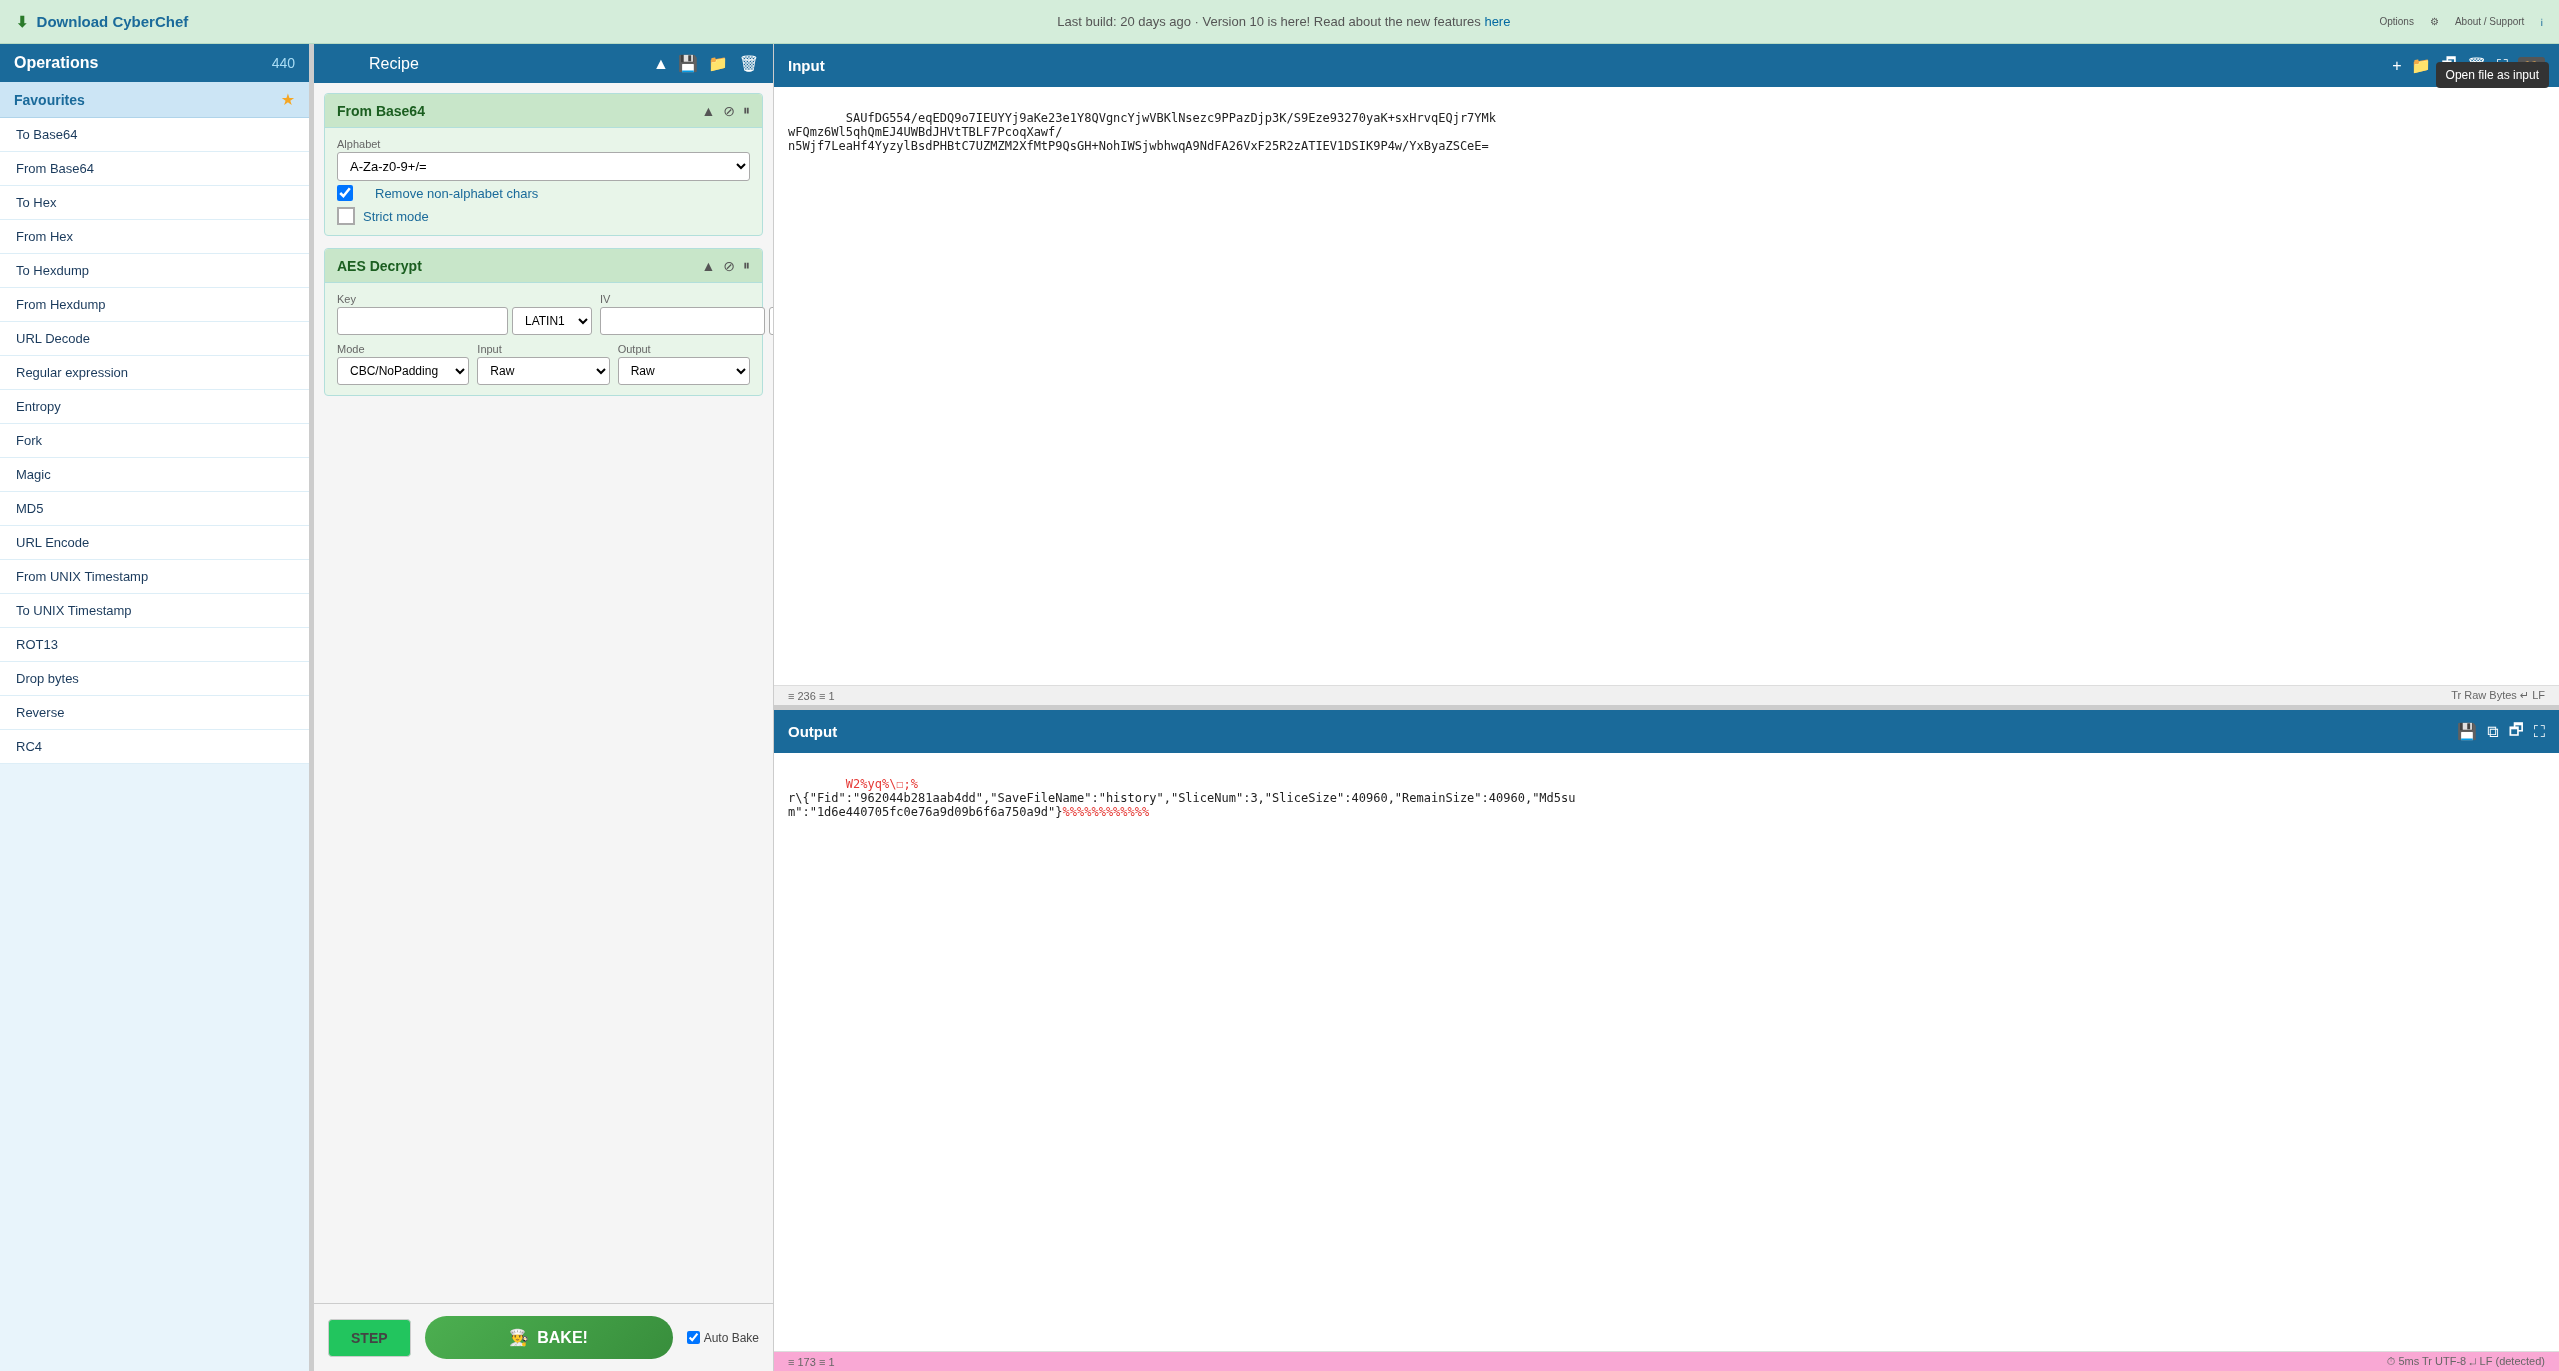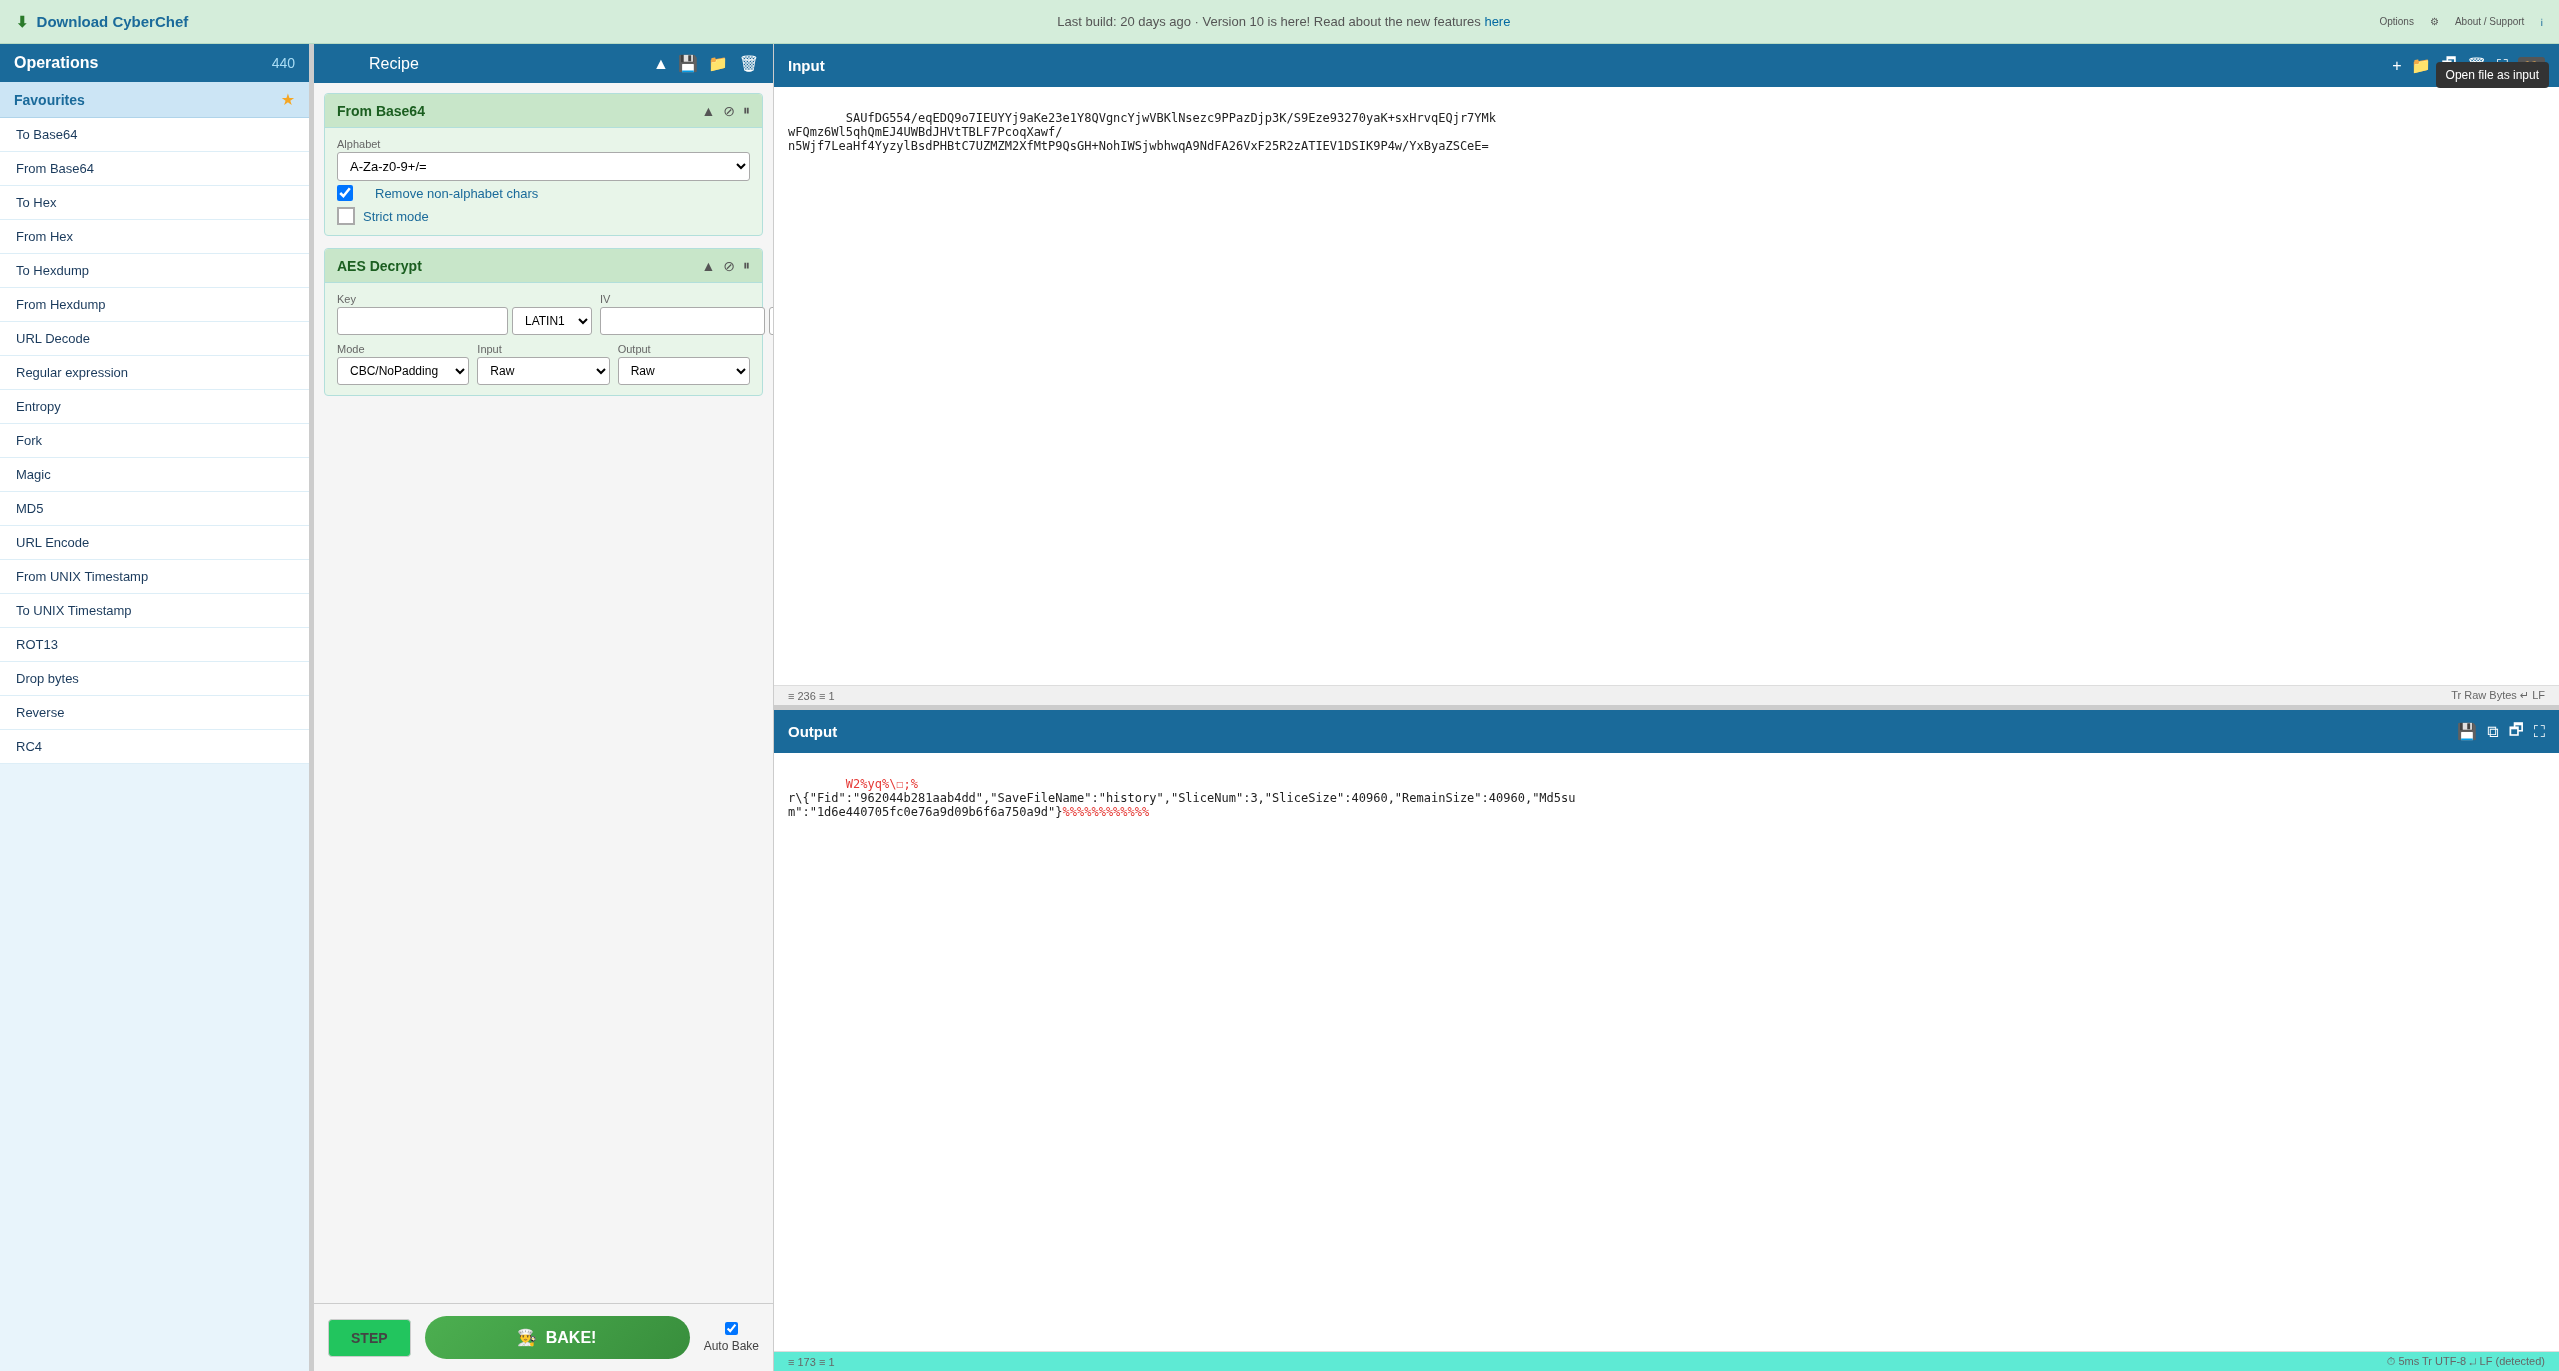--- a/index.html
+++ b/index.html
@@ -111,21 +111,21 @@
     }
     #step-btn {
       padding: 10px 22px; background: #22c55e; border: 1px solid #ccc;
       border-radius: 4px; font-size: 14px; font-weight: bold; cursor: pointer; color: #444;
     }
     #bake-btn {
       flex: 1; padding: 12px; background: linear-gradient(135deg, #4caf50, #388e3c);
       border: none; border-radius: 25px; color: white; font-size: 16px; font-weight: bold;
       cursor: pointer; display: flex; align-items: center; justify-content: center; gap: 8px;
     }
-    #auto-bake-group { display: flex; flex-direction: column; align-items: center; gap: 4px; }
+    #auto-bake-group { display: flex; flex-direction: row; align-items: center; gap: 4px; }
     #auto-bake-group label { font-size: 12px; color: #444; }
 
     
     #right-panel {
       flex: 1; display: flex; flex-direction: column; background: white;
     }
     #input-section { flex: 1; display: flex; flex-direction: column; border-bottom: 1px solid #ccc; }
     #input-header {
       display: flex; align-items: center; justify-content: space-between;
       padding: 8px 14px; background: #1a6a9a; color: white;
@@ -152,21 +152,21 @@
     #output-title { font-size: 15px; font-weight: bold; color: white; }
     #output-icons { display: flex; gap: 10px; align-items: center; }
     #output-icons span { color: white; font-size: 16px; cursor: pointer; }
     #output-content {
       flex: 1; padding: 10px 14px; font-family: monospace; font-size: 12px;
       color: #222; overflow: auto; background: white; word-break: break-all;
       white-space: pre-wrap;
     }
     #output-statusbar {
       display: flex; align-items: center; justify-content: space-between;
-      padding: 3px 14px; background: #5eead4; border-top: 1px solid #ddd;
+      padding: 3px 14px; background: #f9a8d4; border-top: 1px solid #ddd;
       font-size: 11px; color: #666;
     }
 
     
     .tooltip-box {
       position: absolute; top: 62px; right: 10px;
       background: #333; color: white; padding: 6px 10px;
       border-radius: 4px; font-size: 12px; pointer-events: none; z-index: 100;
     }
 

